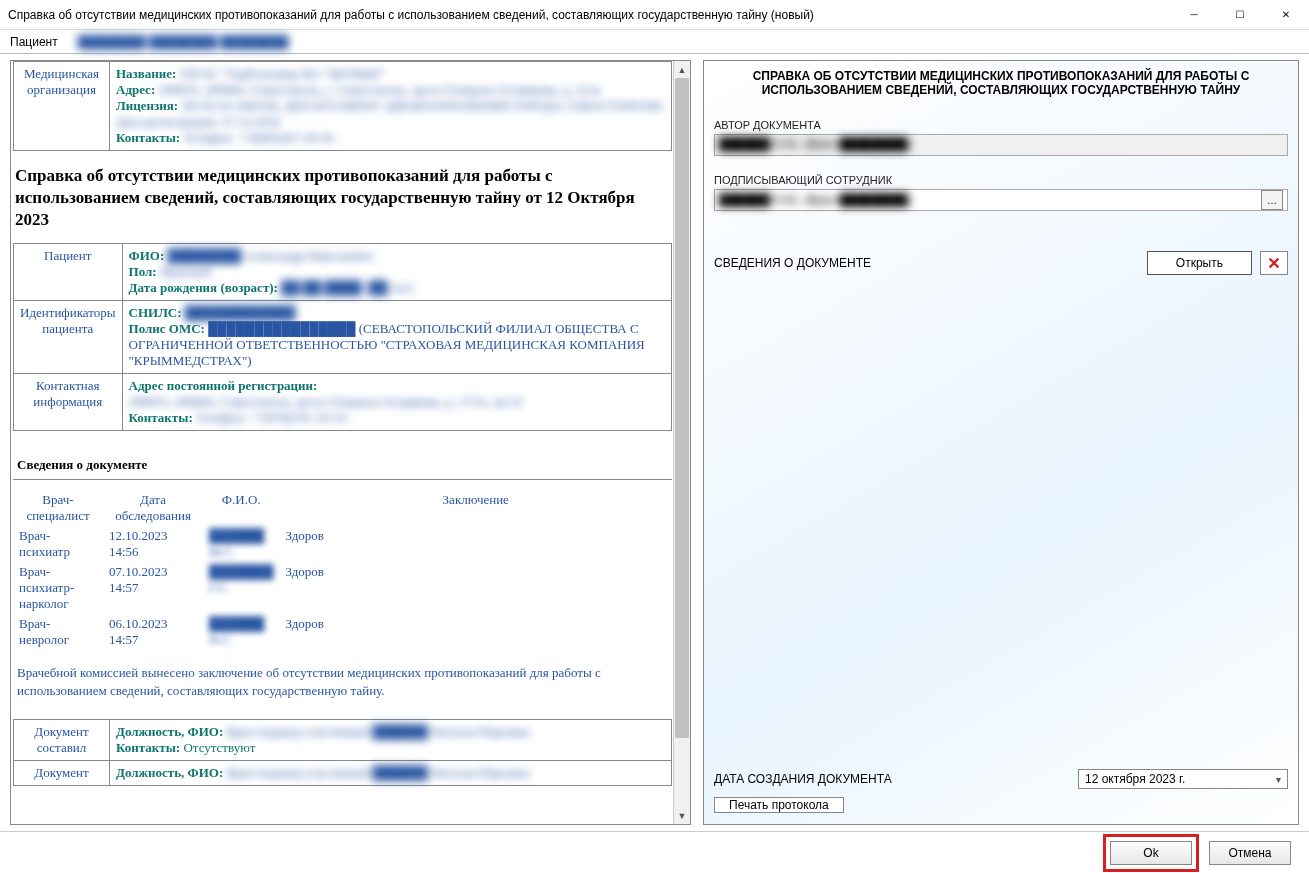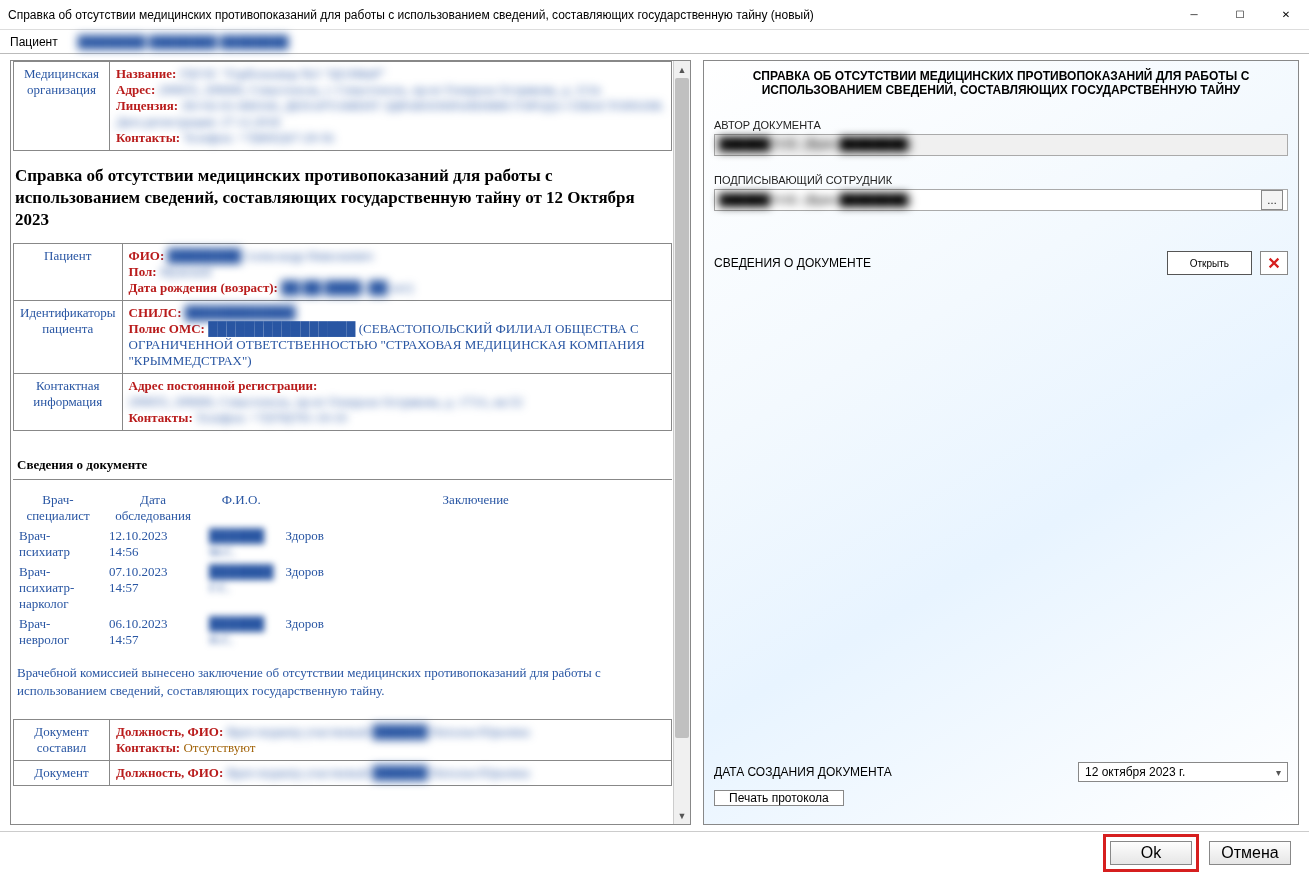--- a/index.html
+++ b/index.html
@@ -26,21 +26,21 @@
   .vscroll { position: absolute; right: 0; top: 0; bottom: 0; width: 17px; background: #f0f0f0; border-left: 1px solid #ccc; }
   .vscroll .thumb { position: absolute; left: 1px; right: 1px; top: 17px; height: 660px; background: #c0c0c0; border-radius: 2px; }
   .vscroll .arrow { position: absolute; left: 0; right: 0; height: 17px; display:flex; align-items:center; justify-content:center; font-size:9px; color:#555;}
   .vscroll .arrow.up { top:0;} .vscroll .arrow.down{bottom:0;}
   
   
   .doc { margin: 0 18px 0 2px; }
   table.info { border-collapse: collapse; width: 100%; font-size: 13px; }
   table.info td { border: 1px solid #888; padding: 4px 6px; vertical-align: top; }
   table.info td.k { color: #2956a3; text-align: center; width: 96px; font-size: 13px; }
-  .kvlabel { color: #b91c1c; font-weight: bold; }
+  .kvlabel { color: #0f766e; font-weight: bold; }
   .blurv { filter: blur(4px); color: #2956a3; }
   
   .doc h2 { font-size: 17px; font-weight: bold; margin: 14px 2px 12px 2px; line-height: 1.3; }
   .subhead { font-weight: bold; margin: 26px 4px 6px 4px; font-size: 13px; }
   .sep { border: none; border-top: 1px solid #888; margin: 6px 0 10px 0; }
   
   .examtable { width: 100%; font-size: 13px; color:#2956a3; border-collapse: collapse; }
   .examtable td, .examtable th { padding: 2px 6px; text-align: left; vertical-align: top; }
   .examtable th { font-weight: normal; text-align:center;}
   .examtable th:first-child,.examtable td:first-child{width:90px;}
@@ -55,34 +55,34 @@
   .rlabel { font-size: 11px; color:#222; margin: 22px 0 3px 0; }
   .rfield { width: 100%; height: 22px; background: #f0f0f0; border: 1px solid #aaa; padding: 2px 4px; font-size: 12px;}
   .rfield.withbtn { display:flex; align-items:center; background:#fff;}
   .rfield.withbtn input { flex:1; border:none; background:transparent; font-size:12px; outline:none;}
   .rfield.withbtn .dots { width:22px; height:20px; border:1px solid #888; background:#f4f4f4; display:flex; align-items:center; justify-content:center; font-size:10px; margin-left:4px;}
   .blurtext { filter: blur(4px); }
   
   .rdocinfo { display:flex; align-items:center; justify-content:space-between; margin-top:40px;}
   .rdocinfo .lbl{font-size:12px;}
   .rbtns{ display:flex; gap:8px;}
-  .rbtn { border:1px solid #555; background:#fff; padding:3px 22px; font-size:10px; cursor:pointer;}
+  .rbtn { border:1px solid #555; background:#fff; padding:3px 28px; font-size:12px; cursor:pointer;}
   .xbtn { border:1px solid #888; background:#fff; width:28px; height:24px; display:flex; align-items:center; justify-content:center;}
   .xbtn svg{width:14px;height:14px;}
   
-  .rlower { position:absolute; left:10px; right:10px; bottom:18px;}
+  .rlower { position:absolute; left:10px; right:10px; bottom:11px;}
   .rlower-row { display:flex; align-items:center; justify-content:space-between; margin-bottom:8px;}
   .rlower-row .lbl{font-size:12px;}
   .datebox { border:1px solid #888; background:#fff; padding:2px 6px; display:flex; align-items:center; width:210px; justify-content:space-between; font-size:12px;}
   .datebox .ddicon{font-size:10px;color:#555;}
   .protobtn { border:1px solid #888; background:#fff; padding:0 14px; font-size:12px; cursor:pointer; }
   
   
   .footer { height: 42px; display:flex; align-items:center; justify-content:flex-end; gap:10px; padding: 0 18px; border-top:1px solid #ccc; }
-  .footer button { width:82px; height:24px; border:1px solid #888; background:linear-gradient(#fdfdfd,#e6e6e6); font-size:16px; cursor:pointer;}
+  .footer button { width:82px; height:24px; border:1px solid #888; background:linear-gradient(#fdfdfd,#e6e6e6); font-size:12px; cursor:pointer;}
   .okhl { border:3px solid #d61f1f; padding:4px; display:inline-flex;}
 </style>
 </head>
 <body>
 
 <div class="titlebar">
   <div class="titlebar-title">Справка об отсутствии медицинских противопоказаний для работы с использованием сведений, составляющих государственную тайну (новый)</div>
   <div class="winbtn">─</div>
   <div class="winbtn">☐</div>
   <div class="winbtn close">✕</div>
@@ -191,21 +191,21 @@
         <div class="conclusion-text">Врачебной комиссией вынесено заключение об отсутствии медицинских противопоказаний для работы с использованием сведений, составляющих государственную тайну.</div>
 
         <table class="info">
           <tbody>
               <tr>
             <td class="k" style="white-space:pre-line;margin-top:48px;">Документ составил</td>
             <td>
               <span class="kvlabel">Должность, ФИО:</span>
               <span class="blurv">Врач-педиатр участковый  ██████ Наталья Юрьевна</span><br>
               <span class="kvlabel">Контакты:</span>
-              <span style="color:#a16207;">Отсутствуют</span>
+              <span style="color:#0f766e;">Отсутствуют</span>
             </td>
           </tr>
           <tr>
             <td class="k">Документ</td>
             <td>
               <span class="kvlabel">Должность, ФИО:</span>
               <span class="blurv">Врач-педиатр участковый  ██████ Наталья Юрьевна</span>
             </td>
           </tr>
         </tbody>

